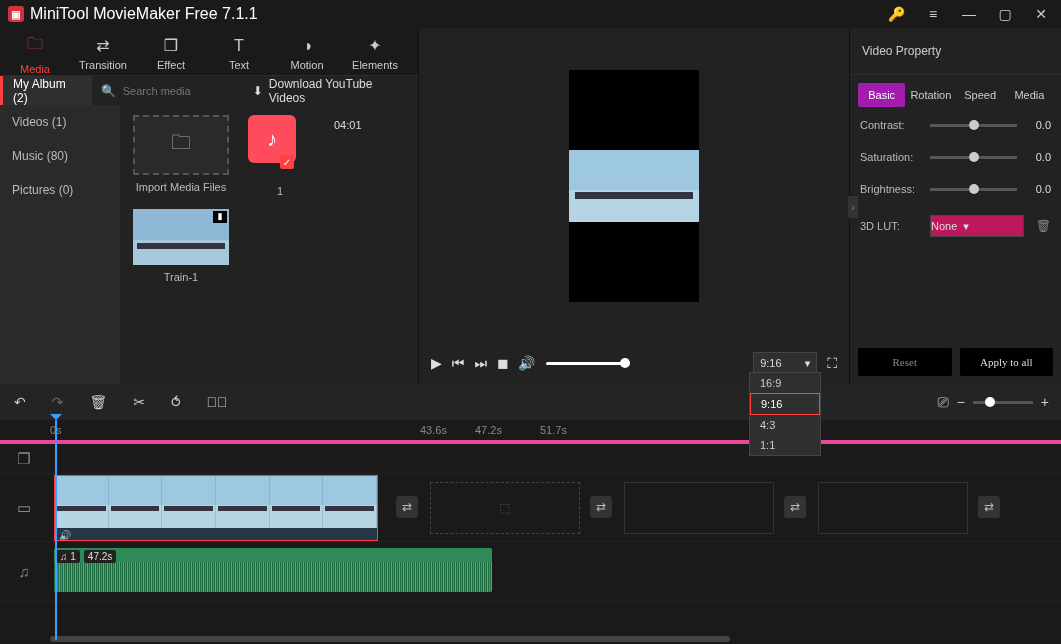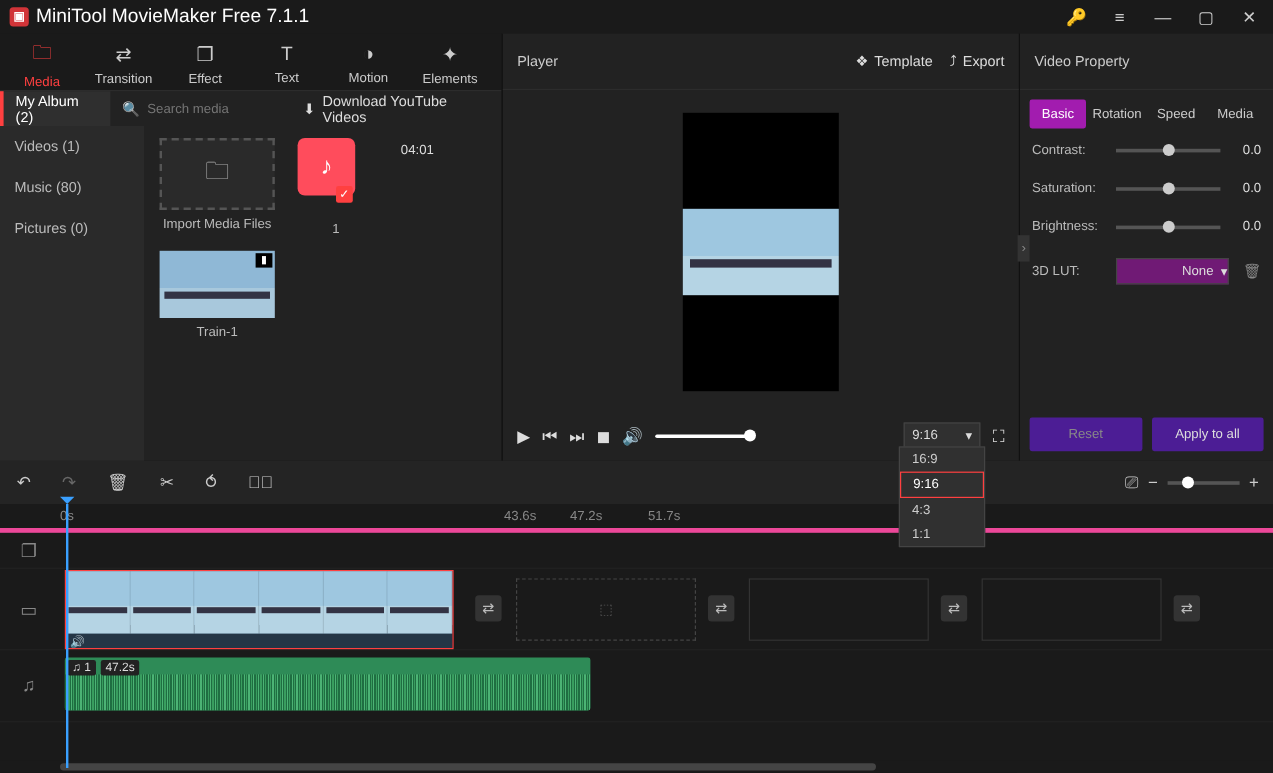--- a/index.html
+++ b/index.html
@@ -59,24 +59,24 @@
 .right-col { width: 211px; background: #222; display: flex; flex-direction: column; }
 .prop-tabs { display: flex; gap: 2px; padding: 8px 8px 6px; }
 .prop-tab { flex: 1; text-align: center; padding: 6px 2px; color: #ccc; font-size: 11px; cursor: pointer; border-radius: 2px; }
 .prop-tab.active { background: #a21caf; color: #fff; }
 .prop-body { padding: 6px 10px; display: flex; flex-direction: column; gap: 20px; }
 .prop-row { display: flex; align-items: center; gap: 8px; }
 .prop-label { width: 62px; color: #bbb; font-size: 11px; }
 .slider { flex: 1; height: 3px; background: #555; position: relative; }
 .slider-dot { position: absolute; left: 50%; top: -4px; width: 10px; height: 10px; background: #ccc; border-radius: 50%; transform: translateX(-50%); }
 .prop-val { width: 26px; text-align: right; color: #ddd; font-size: 11px; }
-.lut-sel { flex: 1; height: 22px; background: #701a75; border: 1px solid #444; display: flex; align-items: center; justify-content: flex-end; gap: 6px; color: #ddd; font-size: 11px; cursor: pointer; }
+.lut-sel { flex: 1; height: 22px; background: #be185d; border: 1px solid #444; display: flex; align-items: center; justify-content: flex-start; gap: 6px; color: #ddd; font-size: 11px; cursor: pointer; }
 .del-ic { color: #888; cursor: pointer; margin-left: 4px; }
 .prop-foot { margin-top: auto; display: flex; gap: 8px; padding: 8px; }
-.foot-btn { flex: 1; height: 28px; background: #4c1d95; color: #888; font-size: 11px; border: none; border-radius: 2px; cursor: pointer; }
+.foot-btn { flex: 1; height: 28px; background: #000000; color: #888; font-size: 11px; border: none; border-radius: 2px; cursor: pointer; font-family: Liberation Serif, serif; }
 .foot-btn.apply { color: #ddd; }
 .expand-handle { position: absolute; left: 848px; top: 196px; width: 10px; height: 22px; background: #333; color: #888; font-size: 11px; display: flex; align-items: center; justify-content: center; cursor: pointer; }
 .timeline { background: #1a1a1a; height: 260px; display: flex; flex-direction: column; }
 .tl-toolbar { height: 36px; display: flex; align-items: center; padding: 0 14px; gap: 26px; background: #242424; position: relative; }
 .tl-btn { color: #ccc; cursor: pointer; font-size: 14px; }
 .tl-zoom { position: absolute; right: 12px; display: flex; align-items: center; gap: 8px; }
 .zoom-track { width: 60px; height: 3px; background: #555; position: relative; }
 .zoom-dot { position: absolute; left: 20%; top: -4px; width: 10px; height: 10px; background: #fff; border-radius: 50%; }
 .tl-ruler { height: 24px; position: relative; border-bottom: 4px solid #ec4899; }
 .ruler-lbl { position: absolute; top: 4px; color: #888; font-size: 11px; }
@@ -185,32 +185,20 @@
           <div class="train-box">
               <span class="vid-ic">▮</span>
             </div>
           <div class="thumb-label">Train-1</div>
         </div>
       </div>
     </div>
   </div>
 
   <div class="center-col">
-    <div class="panel-head">
-      <span>Player</span>
-      <span class="sp"></span>
-      <span class="head-btn">
-        <span>❖</span>
-        <span>Template</span>
-      </span>
-      <span class="head-btn">
-        <span>⤴</span>
-        <span>Export</span>
-      </span>
-    </div>
     <div class="preview">
       <div class="preview-box">
         <div class="preview-img"></div>
       </div>
     </div>
     <div class="controls">
       <span class="ctl-btn">▶</span>
       <span class="ctl-btn">⏮</span>
       <span class="ctl-btn">⏭</span>
       <span class="ctl-btn">◼</span>

